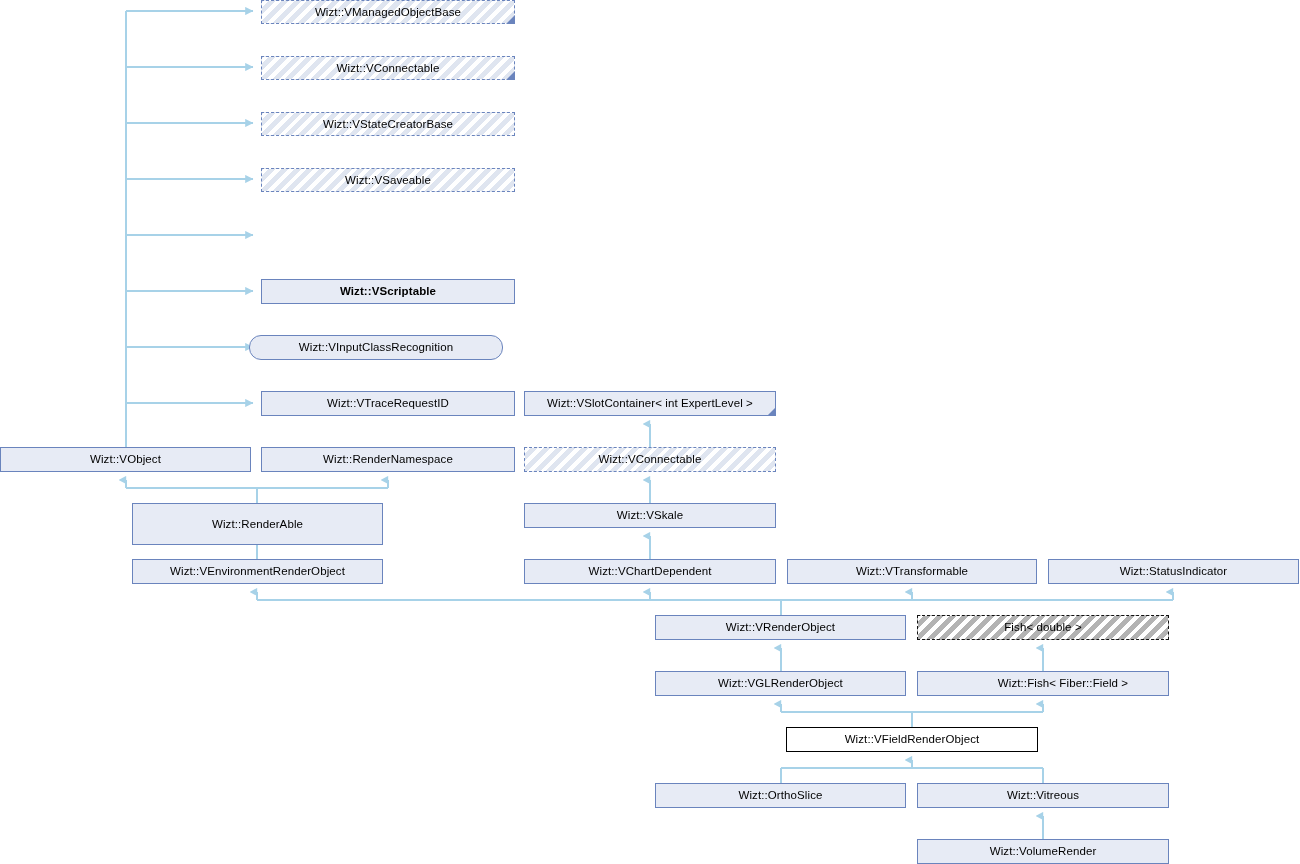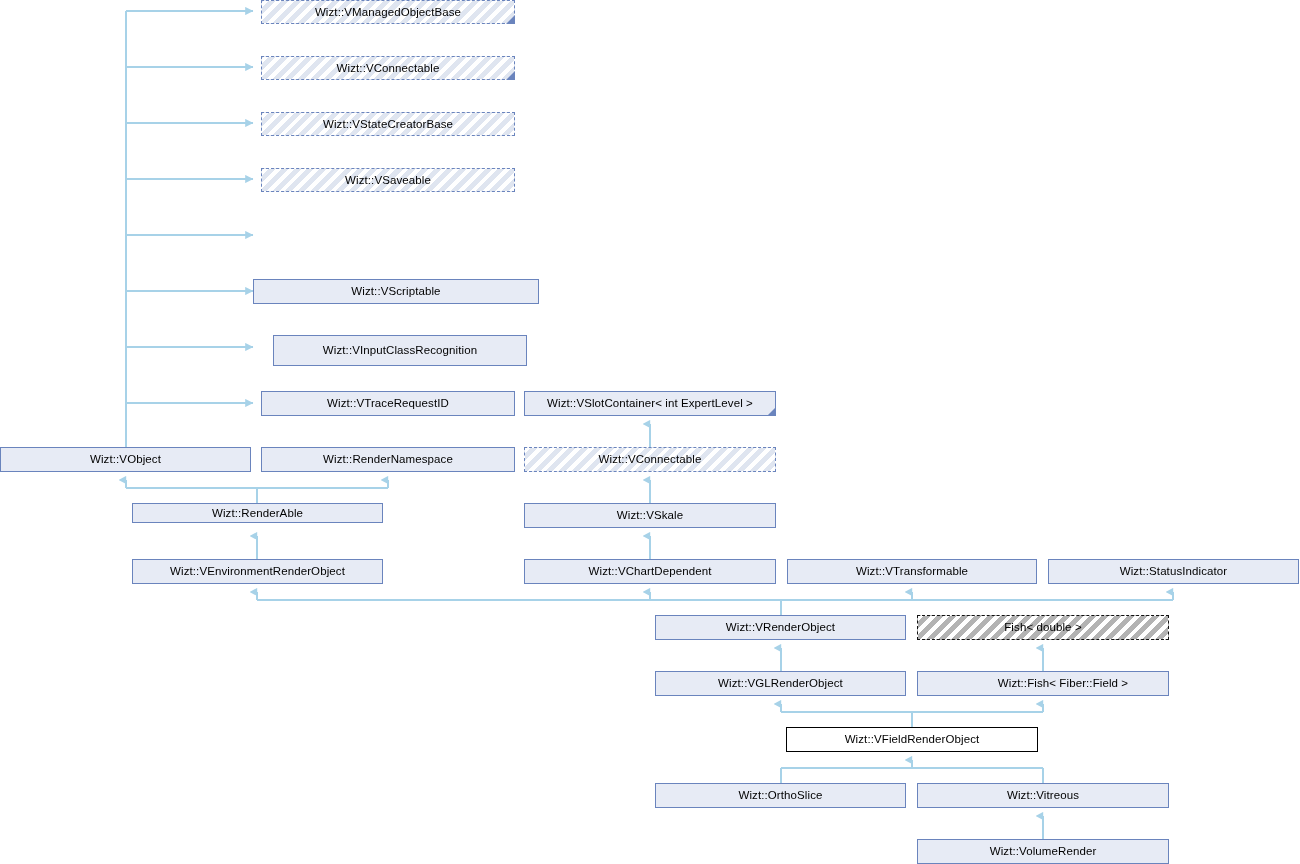--- a/index.html
+++ b/index.html
@@ -142,43 +142,43 @@
     <div class="node n-hatch-blue" style="left: 261px; top: 56px; width: 254px; height: 24px;">
       <span class="lbl">Wizt::VConnectable</span>
       <span class="fold"></span>
     </div>
     <div class="node n-hatch-blue" style="left: 261px; top: 112px; width: 254px; height: 24px;">
       <span class="lbl">Wizt::VStateCreatorBase</span>
     </div>
     <div class="node n-hatch-blue" style="left: 261px; top: 168px; width: 254px; height: 24px;">
       <span class="lbl">Wizt::VSaveable</span>
     </div>
-    <div class="node n-solid" style="left: 253px; top: 279px; width: 286px; height: 25px;">
+    <div class="node n-solid" style="left: 261px; top: 279px; width: 254px; height: 25px; font-weight: bold;">
       <span class="lbl">Wizt::VScriptable</span>
     </div>
-    <div class="node n-solid" style="left: 273px; top: 335px; width: 254px; height: 31px;">
+    <div class="node n-solid" style="left: 249px; top: 335px; width: 254px; height: 25px; border-radius: 12px;">
       <span class="lbl">Wizt::VInputClassRecognition</span>
     </div>
     <div class="node n-solid" style="left: 261px; top: 391px; width: 254px; height: 25px;">
       <span class="lbl">Wizt::VTraceRequestID</span>
     </div>
     <div class="node n-solid" style="left: 524px; top: 391px; width: 252px; height: 25px;">
       <span class="lbl">Wizt::VSlotContainer&lt; int ExpertLevel &gt;</span>
       <span class="fold"></span>
     </div>
     <div class="node n-solid" style="left: 0px; top: 447px; width: 251px; height: 25px;">
       <span class="lbl">Wizt::VObject</span>
     </div>
     <div class="node n-solid" style="left: 261px; top: 447px; width: 254px; height: 25px;">
       <span class="lbl">Wizt::RenderNamespace</span>
     </div>
     <div class="node n-hatch-blue" style="left: 524px; top: 447px; width: 252px; height: 25px;">
       <span class="lbl">Wizt::VConnectable</span>
     </div>
-    <div class="node n-solid" style="left: 132px; top: 503px; width: 251px; height: 20px;">
+    <div class="node n-solid" style="left: 132px; top: 503px; width: 251px; height: 42px;">
       <span class="lbl">Wizt::RenderAble</span>
     </div>
     <div class="node n-solid" style="left: 524px; top: 503px; width: 252px; height: 25px;">
       <span class="lbl">Wizt::VSkale</span>
     </div>
     <div class="node n-solid" style="left: 132px; top: 559px; width: 251px; height: 25px;">
       <span class="lbl">Wizt::VEnvironmentRenderObject</span>
     </div>
     <div class="node n-solid" style="left: 524px; top: 559px; width: 252px; height: 25px;">
       <span class="lbl">Wizt::VChartDependent</span>

